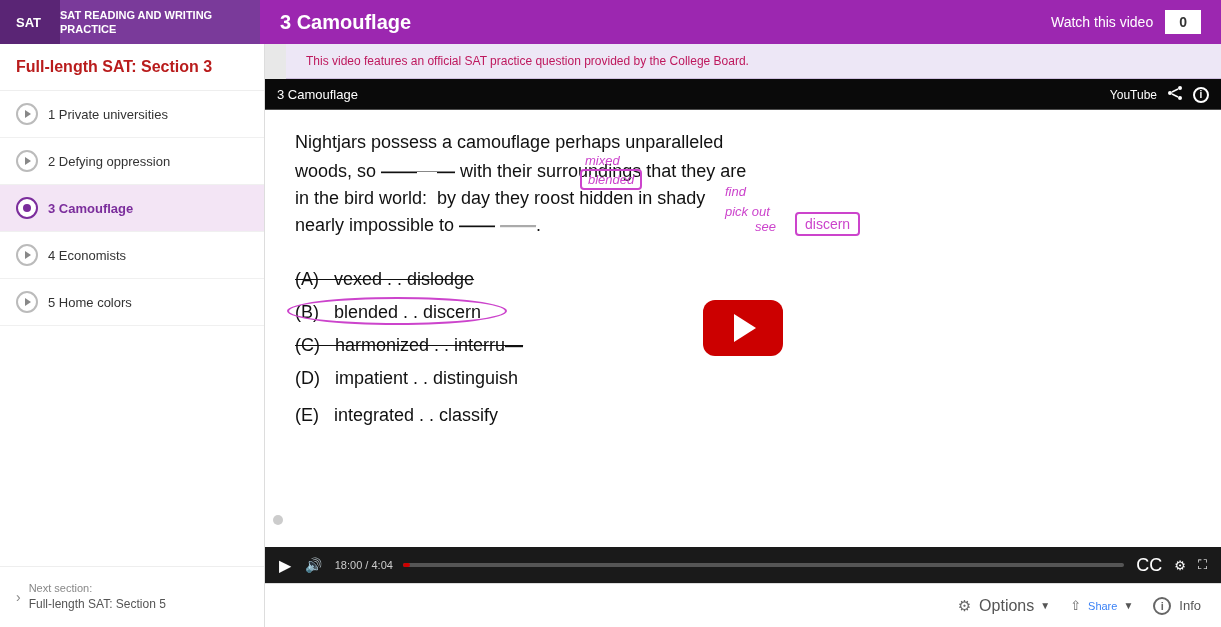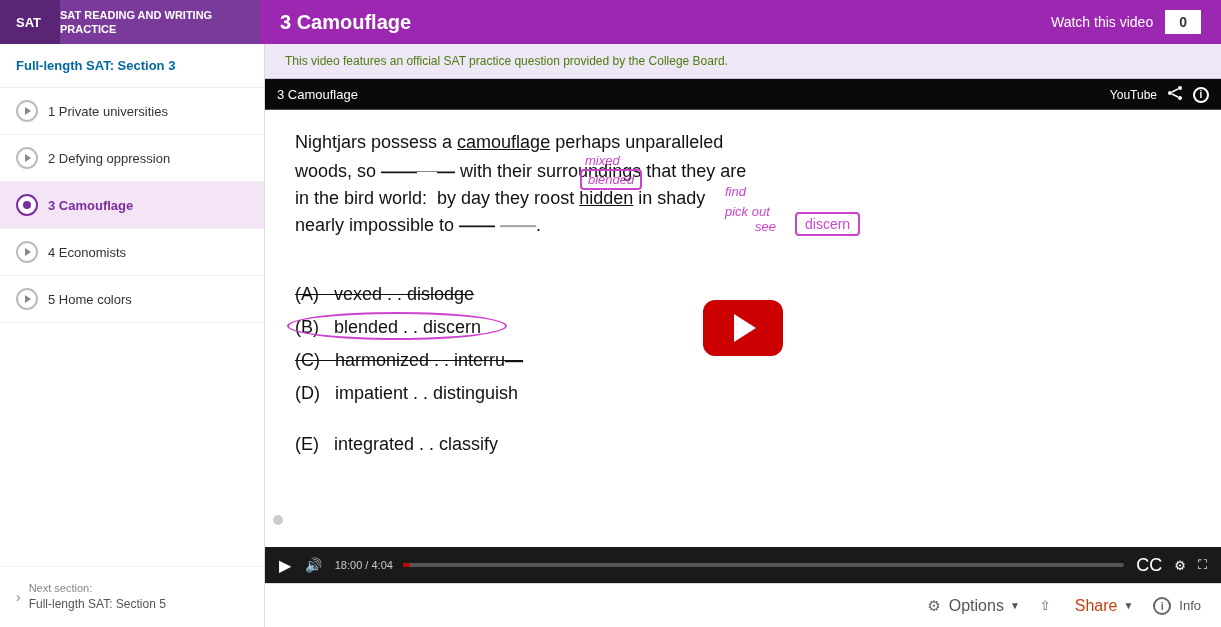--- a/index.html
+++ b/index.html
@@ -67,22 +67,22 @@
     .sidebar {
       width: 265px;
       background: white;
       border-right: 1px solid #ddd;
       display: flex;
       flex-direction: column;
       overflow-y: auto;
     }
     .sidebar-section-title {
       padding: 14px 16px;
-      color: #0369a1;
-      font-size: 13px;
+      color: #b91c1c;
+      font-size: 16px;
       font-weight: bold;
       border-bottom: 1px solid #eee;
     }
     .sidebar-item {
       display: flex;
       align-items: center;
       padding: 12px 16px;
       gap: 10px;
       cursor: pointer;
       border-bottom: 1px solid #f0f0f0;
@@ -148,22 +148,23 @@
       flex-direction: column;
       background: #e8e8e8;
       overflow: hidden;
     }
 
     
     .info-banner {
       background: #ede7f6;
       padding: 10px 20px;
       font-size: 12px;
-      color: #4d7c0f;
+      color: #be185d;
       border-bottom: 1px solid #d0c0e0;
+      margin-left: 21px;
     }
 
     
     .video-container {
       flex: 1;
       display: flex;
       flex-direction: column;
       background: #222;
       position: relative;
       overflow: hidden;
@@ -212,21 +213,20 @@
       left: 0;
       right: 0;
       bottom: 0;
       padding: 20px 30px;
       font-size: 18px;
       color: #111;
       line-height: 1.5;
     }
 
     .question-text .underline {
-      text-decoration: underline;
     }
     .question-text .strikethrough {
       text-decoration: line-through;
     }
 
     
     .annotation {
       position: absolute;
       color: #cc44cc;
       font-size: 13px;
@@ -457,28 +457,28 @@
           <p style="margin-top:2px;">
             woods, so <span class="strikethrough" style="text-decoration-color:#888;">——&nbsp;&nbsp;&nbsp;&nbsp;—</span> with their surroundings that they are
           </p>
           <p>
             in the bird world:&nbsp; by day they roost <span class="underline">hidden</span> in shady
           </p>
           <p>
             nearly impossible to <span class="strikethrough" style="text-decoration-color:#888;">——</span>&nbsp;<span style="text-decoration:line-through; color:#aaa;">——</span>.
           </p>
           <br>
-          <p style="margin-top: 15px;"><span class="strikethrough">(A)&nbsp;&nbsp; vexed . . dislodge</span></p>
+          <p style="margin-top: 0;"><span class="strikethrough">(A)&nbsp;&nbsp; vexed . . dislodge</span></p>
           <p style="margin-top: 6px; position: relative;">
             (B)&nbsp;&nbsp; blended . . discern
             <span style="position:absolute; left:-8px; top:-2px; width: 220px; height: 28px; border: 2px solid #cc44cc; border-radius: 50%; display:inline-block; pointer-events:none;"></span>
           </p>
           <p style="margin-top: 6px;"><span class="strikethrough">(C)&nbsp;&nbsp; harmonized . . interru—</span></p>
           <p style="margin-top: 6px;">(D)&nbsp;&nbsp; impatient . . distinguish</p>
-          <p style="margin-top: 24px;">(E)&nbsp;&nbsp; integrated . . classify</p>
+          <p style="margin-top: 10px;">(E)&nbsp;&nbsp; integrated . . classify</p>
         </div>
 
         <div class="annotation" style="top: 44px; left: 320px;">mixed</div>
         <div class="annotation" style="top: 60px; left: 315px; border: 2px solid #cc44cc; padding: 1px 6px; border-radius: 4px;">blended</div>
         <div class="annotation" style="top: 75px; left: 460px;">find</div>
         <div class="annotation" style="top: 95px; left: 460px;">pick out</div>
         <div class="annotation" style="top: 110px; left: 490px;">see</div>
         <div class="annotation-box" style="top: 103px; left: 530px; font-size: 14px;">discern</div>
 
         <div class="play-overlay">
@@ -508,21 +508,21 @@
     </div>
 
     <div class="bottom-bar">
       <div class="bottom-btn-options">
         <span style="font-size:15px; color:#666;">⚙</span>
         <span style="font-size:16px; color:#555; margin-left:4px;">Options</span>
         <span class="dropdown-arrow" style="font-size:10px; margin-left:2px;">▼</span>
       </div>
       <div class="bottom-btn-options">
         <span style="font-size:13px; color:#666;">⇧</span>
-        <span style="font-size:16px; color:#c2410c; margin-left:20px;">Share</span>
+        <span style="font-size:11px; color:#3b82f6; margin-left:3px;">Share</span>
         <span class="dropdown-arrow" style="font-size:10px; margin-left:2px;">▼</span>
       </div>
       <div class="bottom-btn-options">
         <span style="width:18px; height:18px; border-radius:50%; border:2px solid #666; display:inline-flex; align-items:center; justify-content:center; font-size:11px; font-weight:bold; color:#666;">i</span>
         <span style="font-size:13px; color:#555; margin-left:4px;">Info</span>
       </div>
     </div>
 
   </div>
 </div>

